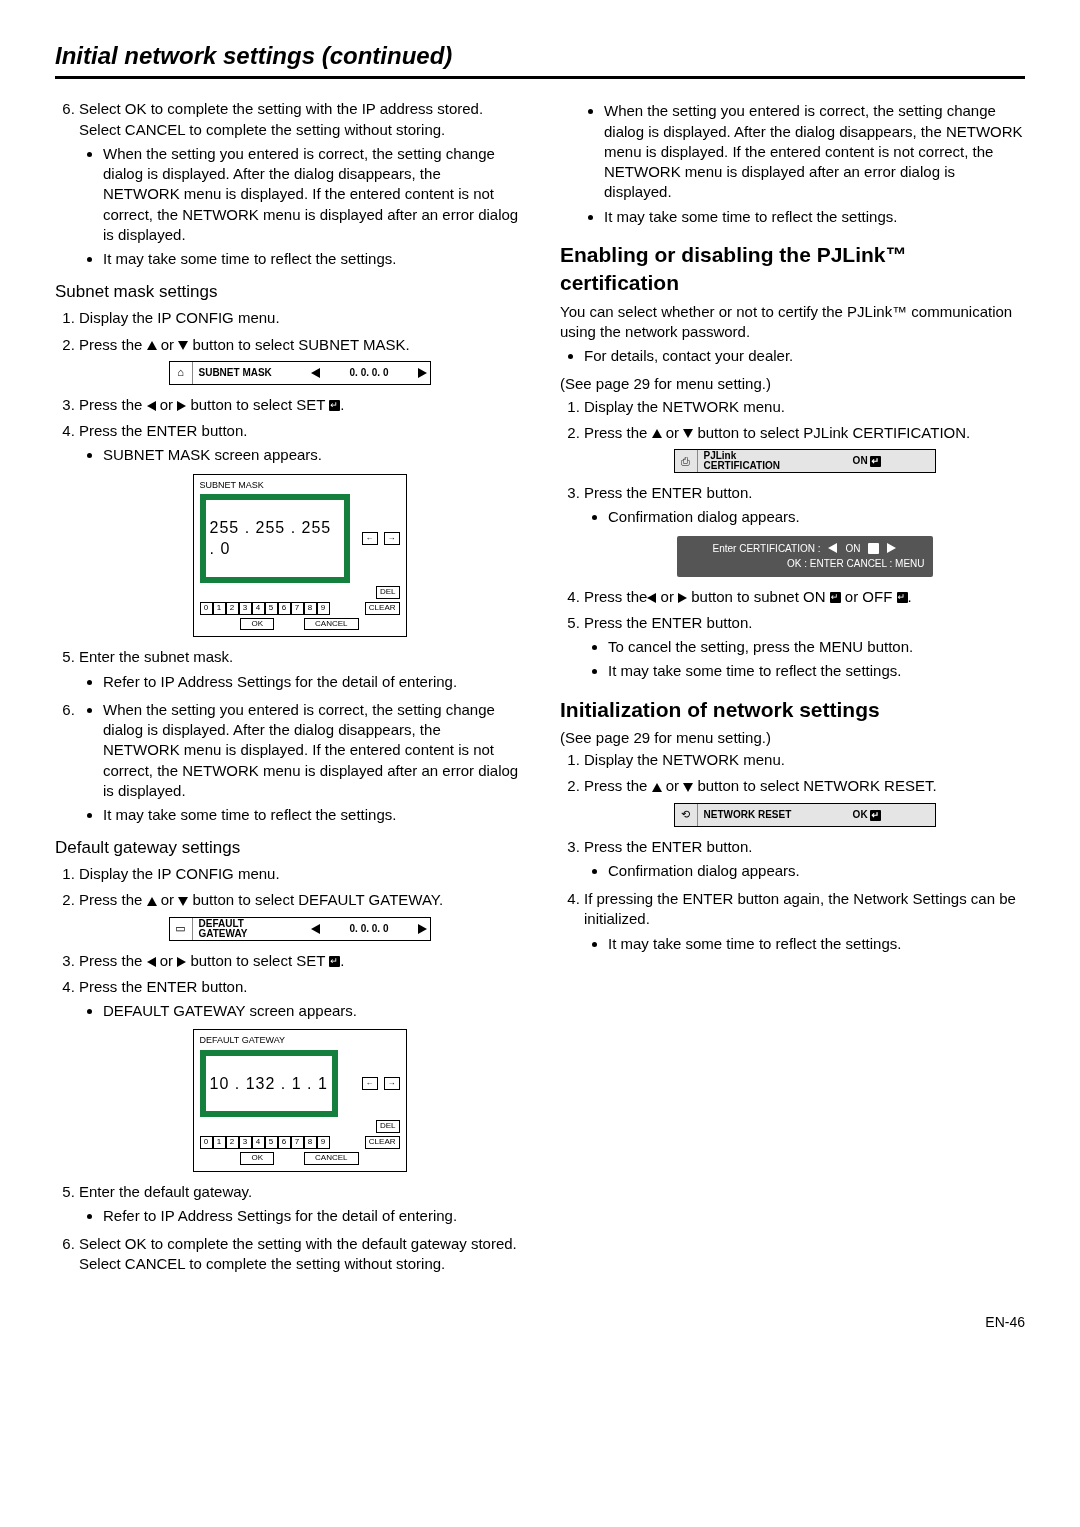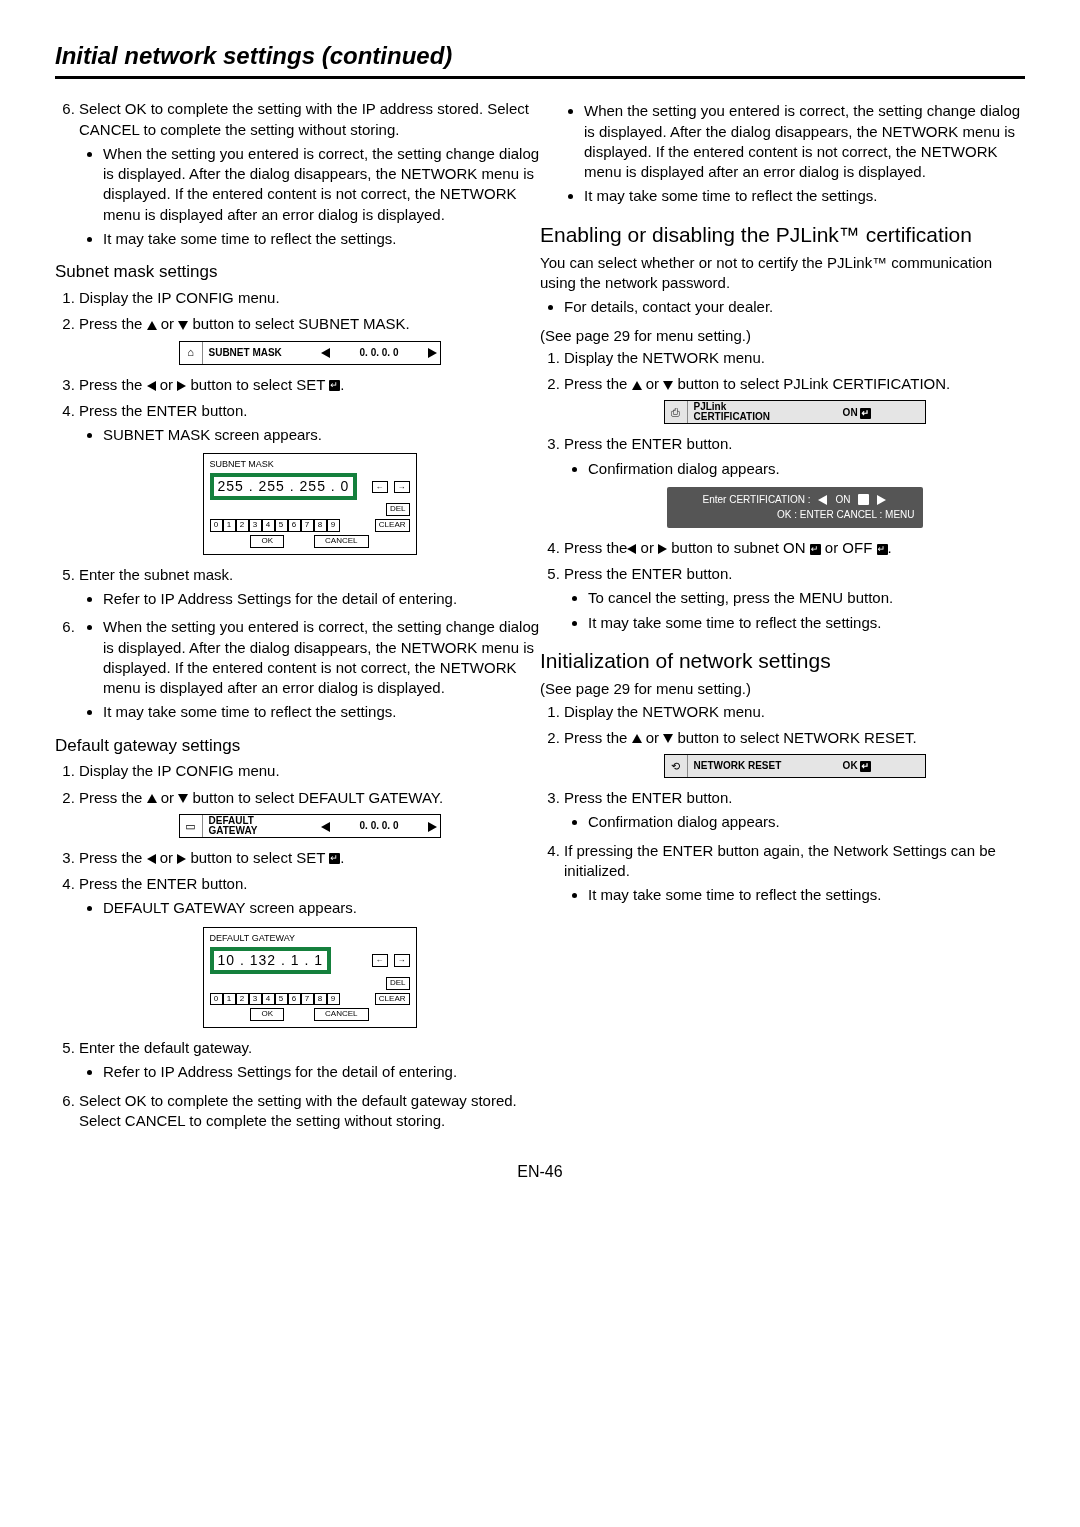--- a/index.html
+++ b/index.html
@@ -19,27 +19,28 @@
     font-size: 24px;
     margin-bottom: 4px;
   }
   .title-rule {
     border: none;
     border-top: 3px solid #000;
     margin: 0 0 18px 0;
   }
   .columns {
     display: flex;
+    gap: 40px;
   }
   .col {
     flex: 1;
     min-width: 0;
   }
   .h2 {
-    font-weight: normal;
+    font-weight: bold;
     font-size: 21px;
     margin: 14px 0 4px 0;
   }
   .h3 {
     font-weight: normal;
     font-size: 17px;
     margin: 12px 0 4px 0;
   }
   ol.steps {
     list-style: decimal;
@@ -135,23 +136,23 @@
     font-size: 9px;
     margin-bottom: 3px;
   }
   .ip-editor .row {
     display: flex;
     align-items: center;
     gap: 6px;
     margin-bottom: 3px;
   }
   .ip-field {
-    border: 4px solid #15803d;
-    padding: 0 4px;
-    font-size: 14px;
+    border: 6px solid #15803d;
+    padding: 17px 4px;
+    font-size: 16px;
     letter-spacing: 1px;
   }
   .minibtn {
     border: 1px solid #000;
     padding: 0 3px;
     font-size: 8px;
     text-align: center;
     background: #fff;
   }
   .keypad {
@@ -181,23 +182,23 @@
     display: flex;
     align-items: center;
     justify-content: center;
     gap: 8px;
     margin-bottom: 2px;
   }
   .confirm-box .line2 {
     text-align: right;
   }
   .page-num {
-    text-align: center;
-    margin-top: 22px;
-    font-size: 16px;
+    text-align: right;
+    margin-top: 30px;
+    font-size: 14px;
   }
 </style>
 </head>
 <body>
 
 <div class="page-title">Initial network settings (continued)</div>
 <hr class="title-rule">
 
 <div class="columns">
 

